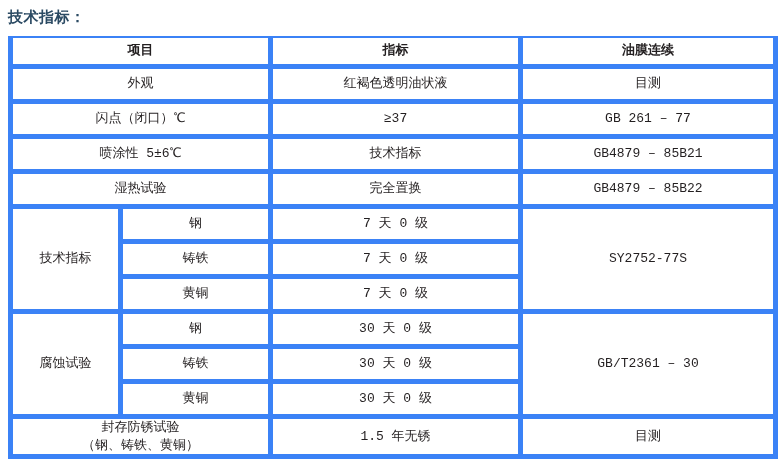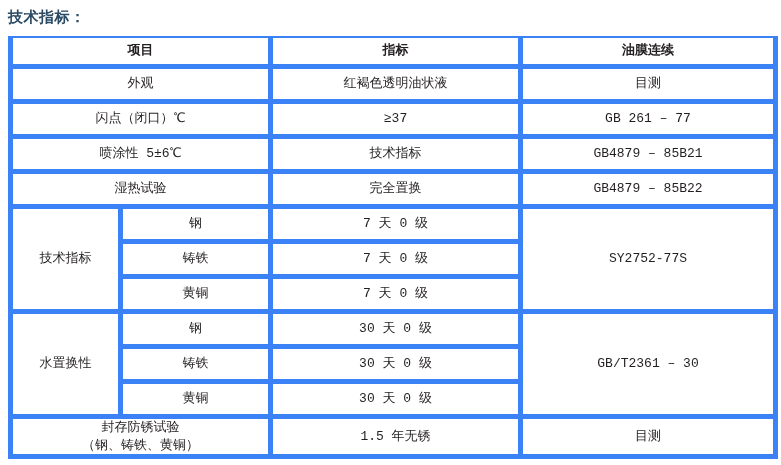--- a/index.html
+++ b/index.html
@@ -124,21 +124,21 @@
       <tr>
         <td>铸铁</td>
         <td>7 天   0 级</td>
       </tr>
       <tr>
         <td class="thick-bottom">黄铜</td>
         <td class="thick-bottom">7 天   0 级</td>
       </tr>
 
       <tr>
-        <td rowspan="3">水置换性</td>
+        <td rowspan="3">腐蚀试验</td>
         <td>钢</td>
         <td>30 天  0 级</td>
         <td rowspan="3">GB/T2361 – 30</td>
       </tr>
       <tr>
         <td>铸铁</td>
         <td>30 天  0 级</td>
       </tr>
       <tr>
         <td class="thick-bottom">黄铜</td>

